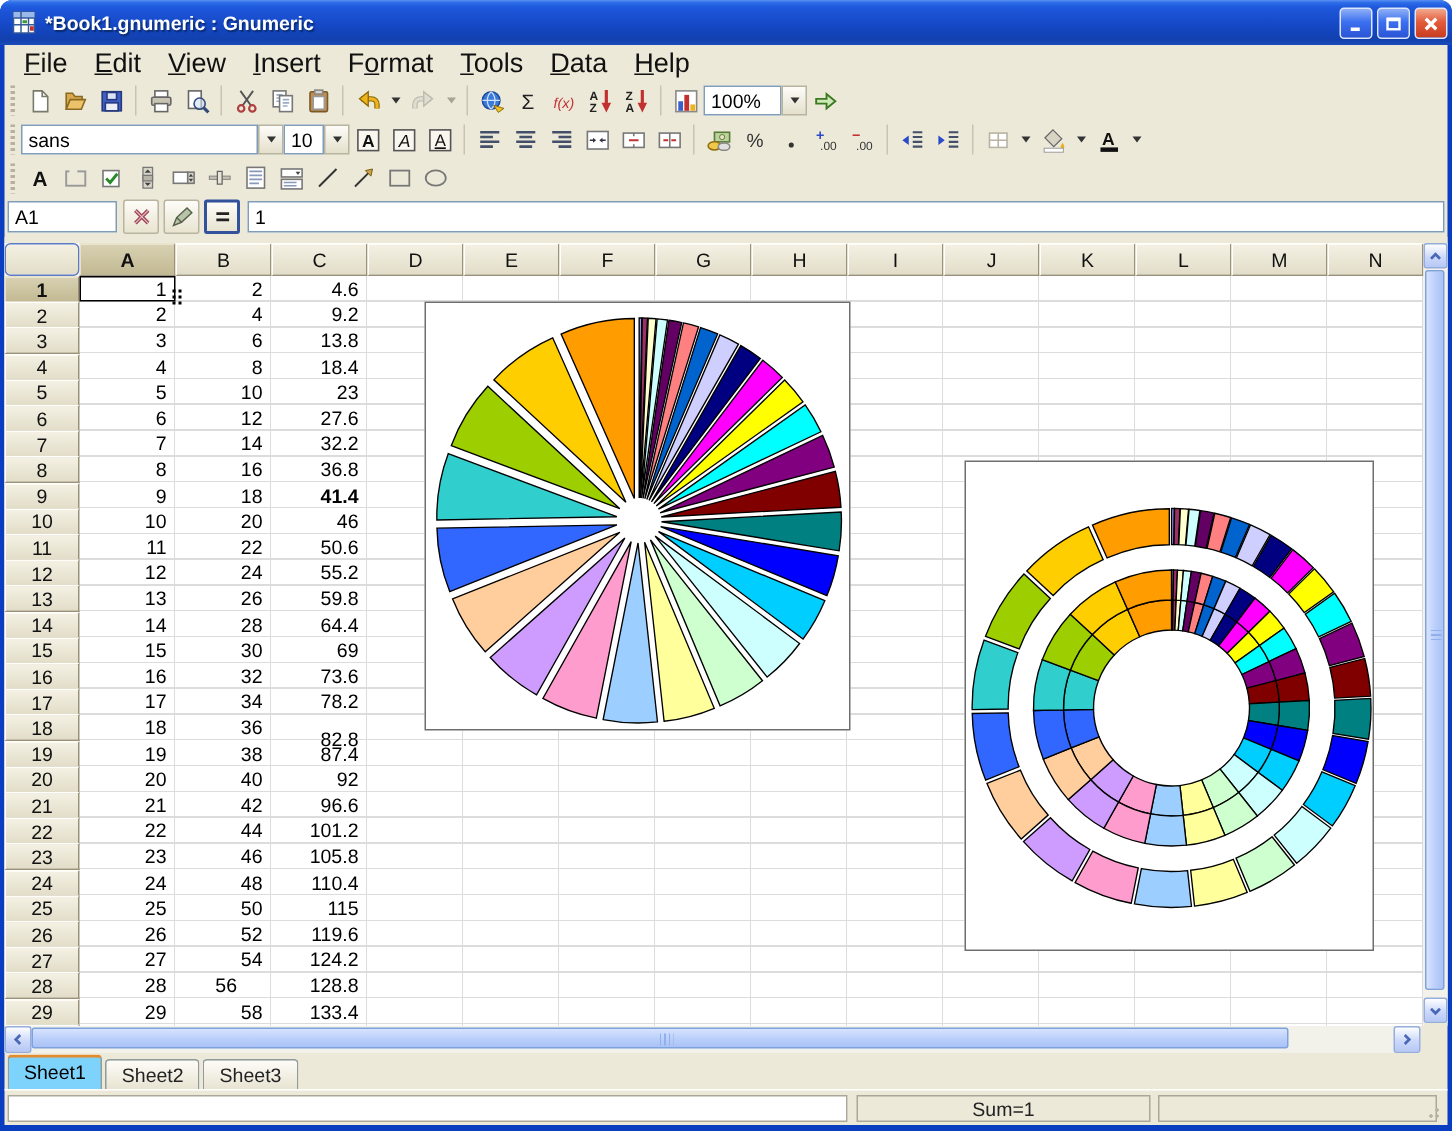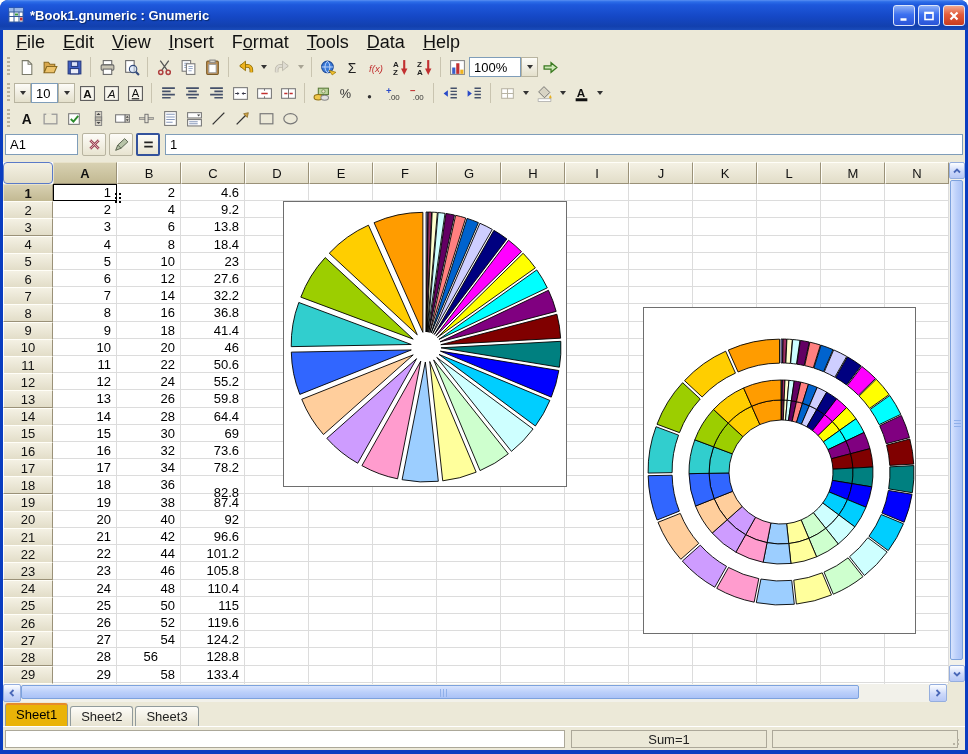--- a/index.html
+++ b/index.html
@@ -82,21 +82,21 @@
     background:repeating-linear-gradient(180deg,#8fb0ea 0 1px,transparent 1px 3px); }
   #hthumb { top:1px; height:14px; left:18px; width:838px;
     background:linear-gradient(180deg,#d8e4fe,#bcd0fa 50%,#aac2f6); }
   #hthumb::after { content:""; position:absolute; top:3px; left:50%; width:9px; height:8px;
     background:repeating-linear-gradient(90deg,#8fb0ea 0 1px,transparent 1px 3px); }
   
   #tabbar { top:672px; height:24px; display:flex; align-items:flex-end; padding-left:2px; }
   .sheet-tab { font-size:13px; padding:2px 10px 3px; border:1px solid #919b9c; border-bottom:none;
     background:linear-gradient(180deg,#fdfcf8,#e8e4d2); margin-right:2px; height:20px;
     border-radius:3px 3px 0 0; color:#222; }
-  .sheet-tab.active { background:#eab308; height:23px; border-top:2px solid #e68b2c; font-weight:normal; color:#000; }
+  .sheet-tab.active { background:#7dd3fc; height:23px; border-top:2px solid #e68b2c; font-weight:normal; color:#000; }
   
   #statusbar { top:696px; height:24px; border-top:1px solid #fff; }
   #status-edit { position:absolute; left:2px; top:3px; width:560px; height:18px; background:#fff;
     border:1px solid #aca899; }
   .status-panel { position:absolute; top:3px; height:18px; border:1px solid #aca899; font-size:13px;
     display:flex; align-items:center; justify-content:center; color:#222; }
   #status-sum { left:568px; width:196px; }
   #status-extra { left:769px; width:186px; }
   #resize-grip { position:absolute; right:3px; top:9px; width:10px; height:10px;
     background:radial-gradient(circle at 2px 8px,#b8b4a4 1px,transparent 1.4px),
@@ -273,20 +273,21 @@
           <span class="tri"></span>
         </button>
         <button class="tb-btn">
           <svg width="17" height="17" viewBox="0 0 16 16">
             <path d="M2 6.5h6.5V3.5L14 8l-5.5 4.5V9.5H2z" fill="#cfe8b8" stroke="#3a7a20" stroke-width="1.2"></path>
           </svg>
         </button>
       </div>
     <div id="tb2" class="band toolbar">
         <span class="grip"></span>
+        <div class="combo-box w-font">sans</div>
         <button class="combo-dd">
           <span class="tri"></span>
         </button>
         <div class="combo-box w-size">10</div>
         <button class="combo-dd">
           <span class="tri"></span>
         </button>
         <button class="tb-btn">
           <svg width="17" height="17" viewBox="0 0 16 16">
             <rect x="1.5" y="1.5" width="13" height="13" fill="#f8f6ee" stroke="#555"></rect>
@@ -584,21 +585,21 @@
             <div class="cell" style="left: 114px; top: 109px; width: 63px; height: 16.2px;">12</div>
             <div class="cell" style="left: 178px; top: 109px; width: 63px; height: 16.2px;">27.6</div>
             <div class="cell" style="left: 50px; top: 126.2px; width: 63px; height: 16.2px;">7</div>
             <div class="cell" style="left: 114px; top: 126.2px; width: 63px; height: 16.2px;">14</div>
             <div class="cell" style="left: 178px; top: 126.2px; width: 63px; height: 16.2px;">32.2</div>
             <div class="cell" style="left: 50px; top: 143.4px; width: 63px; height: 16.2px;">8</div>
             <div class="cell" style="left: 114px; top: 143.4px; width: 63px; height: 16.2px;">16</div>
             <div class="cell" style="left: 178px; top: 143.4px; width: 63px; height: 16.2px; text-align: right;">36.8</div>
             <div class="cell" style="left: 50px; top: 160.6px; width: 63px; height: 16.2px;">9</div>
             <div class="cell" style="left: 114px; top: 160.6px; width: 63px; height: 16.2px;">18</div>
-            <div class="cell" style="left: 178px; top: 160.6px; width: 63px; height: 16.2px;">41.4</div>
+            <div class="cell" style="left: 178px; top: 160.6px; width: 63px; height: 16.2px; font-weight: bold;">41.4</div>
             <div class="cell" style="left: 50px; top: 177.8px; width: 63px; height: 16.2px;">10</div>
             <div class="cell" style="left: 114px; top: 177.8px; width: 63px; height: 16.2px;">20</div>
             <div class="cell" style="left: 178px; top: 177.8px; width: 63px; height: 16.2px;">46</div>
             <div class="cell" style="left: 50px; top: 195px; width: 63px; height: 16.2px;">11</div>
             <div class="cell" style="left: 114px; top: 195px; width: 63px; height: 16.2px;">22</div>
             <div class="cell" style="left: 178px; top: 195px; width: 63px; height: 16.2px;">50.6</div>
             <div class="cell" style="left: 50px; top: 212.2px; width: 63px; height: 16.2px;">12</div>
             <div class="cell" style="left: 114px; top: 212.2px; width: 63px; height: 16.2px;">24</div>
             <div class="cell" style="left: 178px; top: 212.2px; width: 63px; height: 16.2px;">55.2</div>
             <div class="cell" style="left: 50px; top: 229.4px; width: 63px; height: 16.2px;">13</div>

